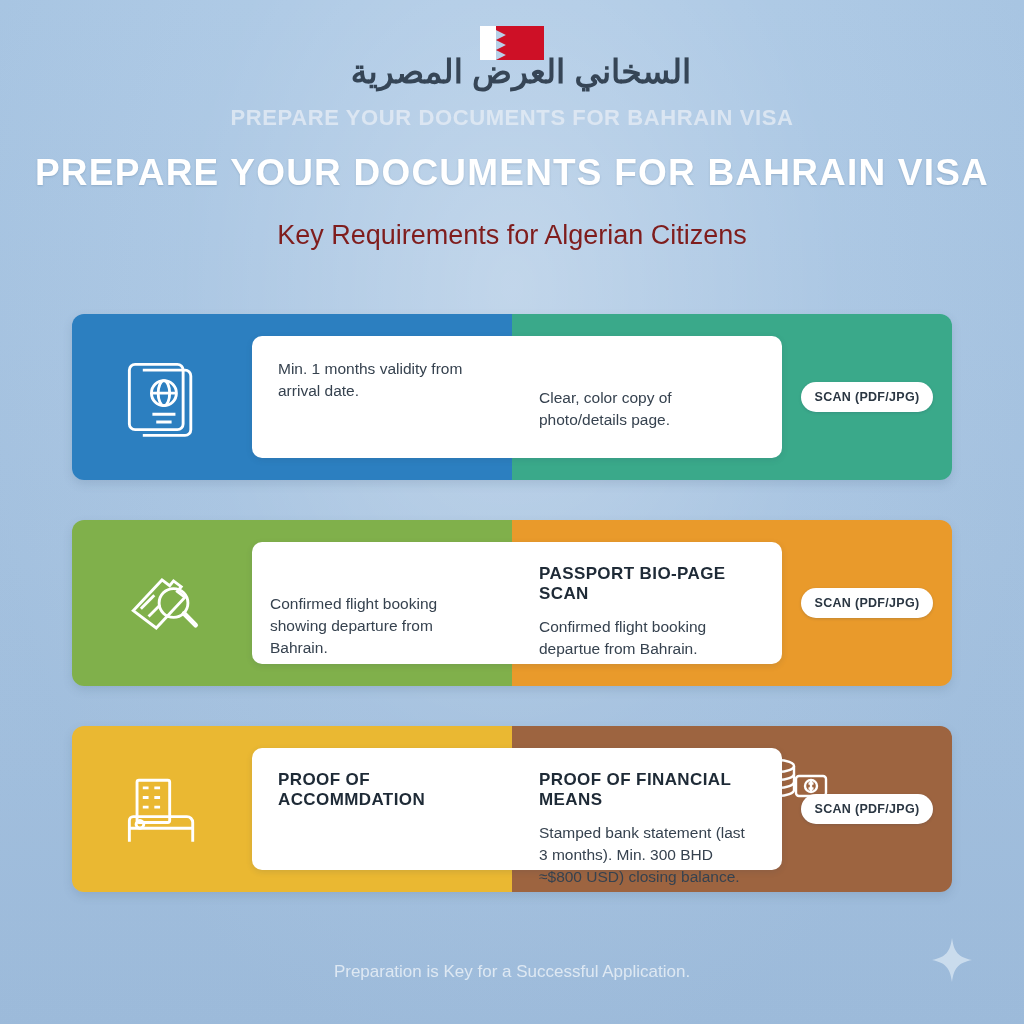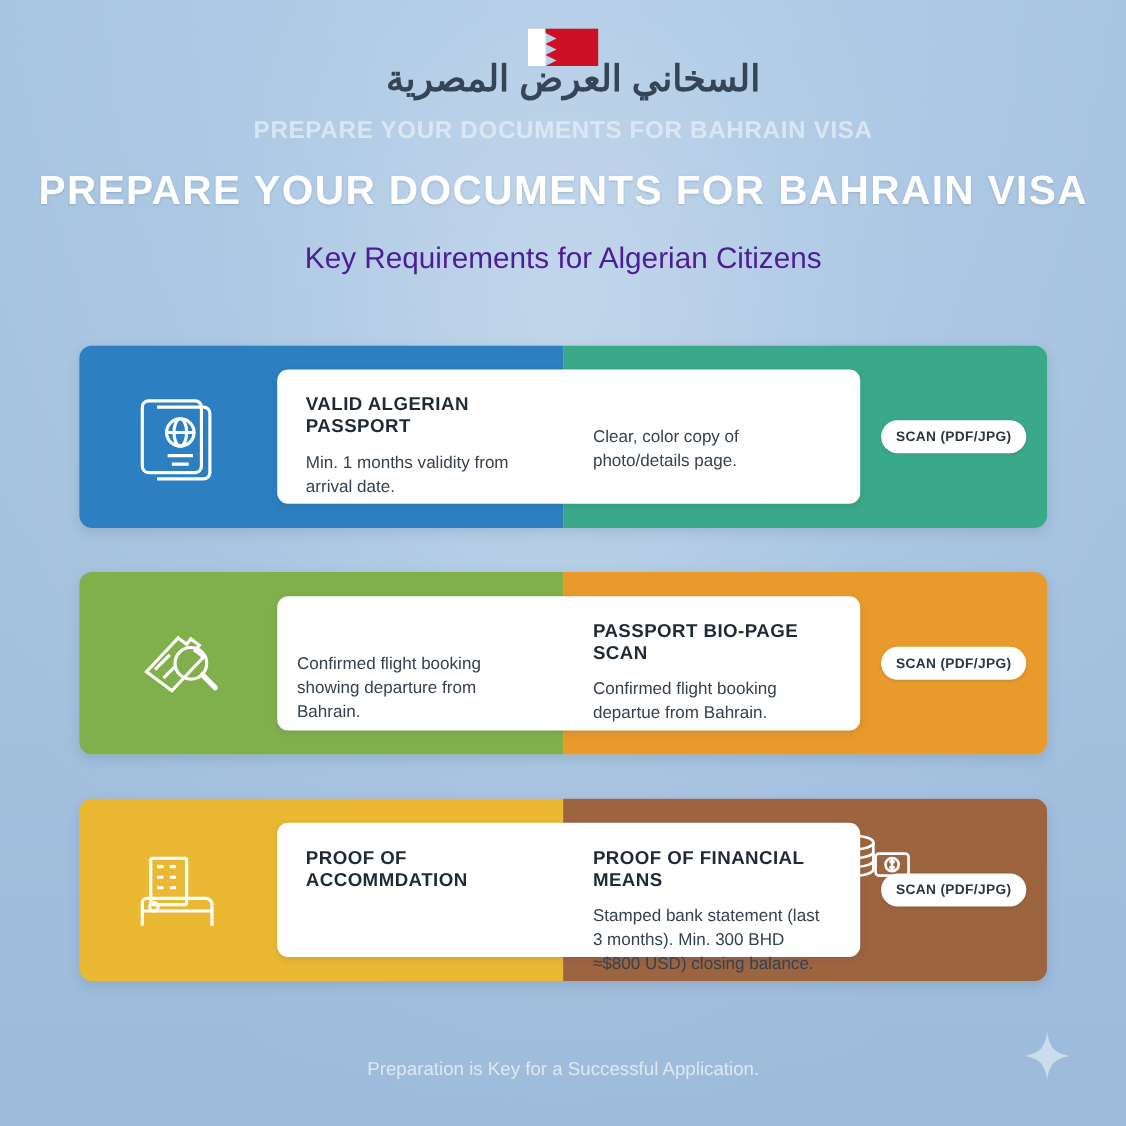--- a/index.html
+++ b/index.html
@@ -81,21 +81,21 @@
     color: #ffffff;
     letter-spacing: 1.2px;
     text-shadow: 0 1px 2px rgba(60,90,120,0.25);
   }
   .subtitle {
     position: absolute;
     top: 220px;
     left: 0;
     right: 0;
     font-size: 27px;
-    color: #4c1d95;
+    color: #7f1d1d;
     font-weight: 400;
   }
 
   
   .cards {
     position: absolute;
     top: 314px;
     left: 72px;
     width: 880px;
   }
@@ -255,21 +255,20 @@
           <circle cx="52" cy="46" r="13"></circle>
           <ellipse cx="52" cy="46" rx="6" ry="13"></ellipse>
           <path d="M39 46 h26"></path>
           <path d="M40 68 h24"></path>
           <path d="M44 76 h16"></path>
         </svg>
       </div>
 
       <div class="white-panel">
         <div class="panel-col">
-          <div class="col-title">VALID ALGERIAN PASSPORT</div>
           <div class="col-text">Min. 1 months validity from arrival date.</div>
         </div>
         <div class="panel-col right">
           <div class="col-title blank"></div>
           <div class="col-text">Clear, color copy of photo/details page.</div>
         </div>
       </div>
 
       <div class="scan-slot">
         <div class="scan-badge">SCAN (PDF/JPG)</div>

